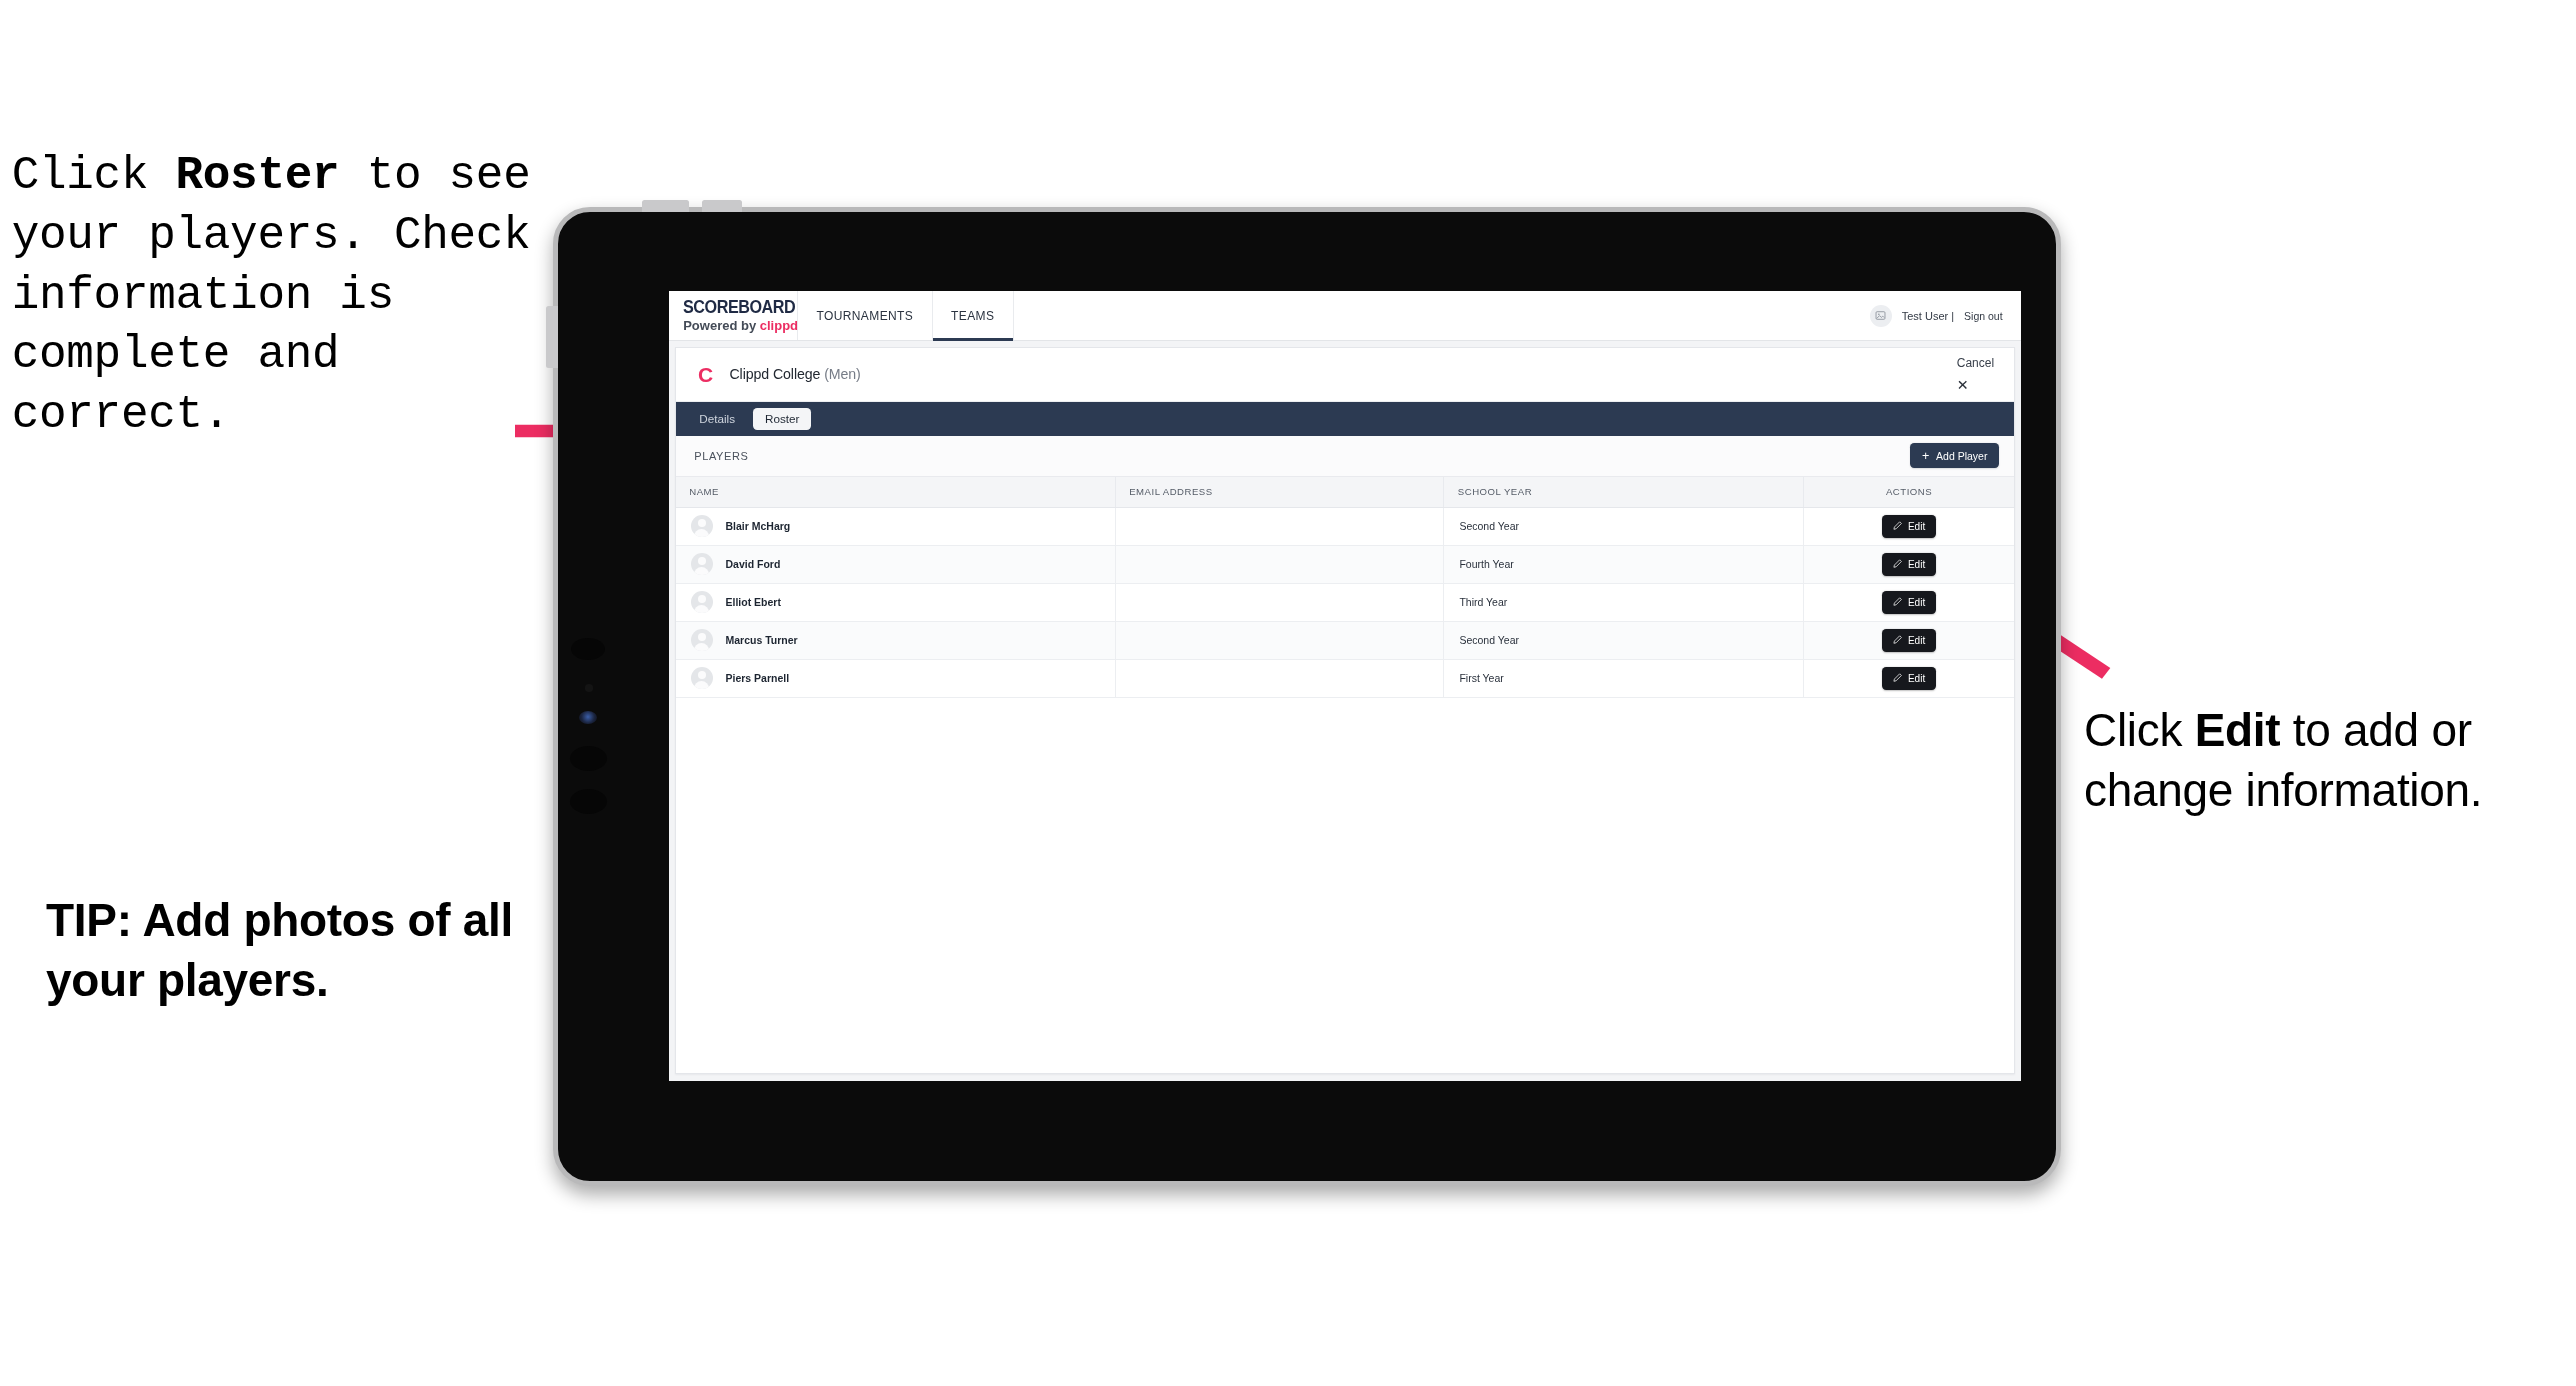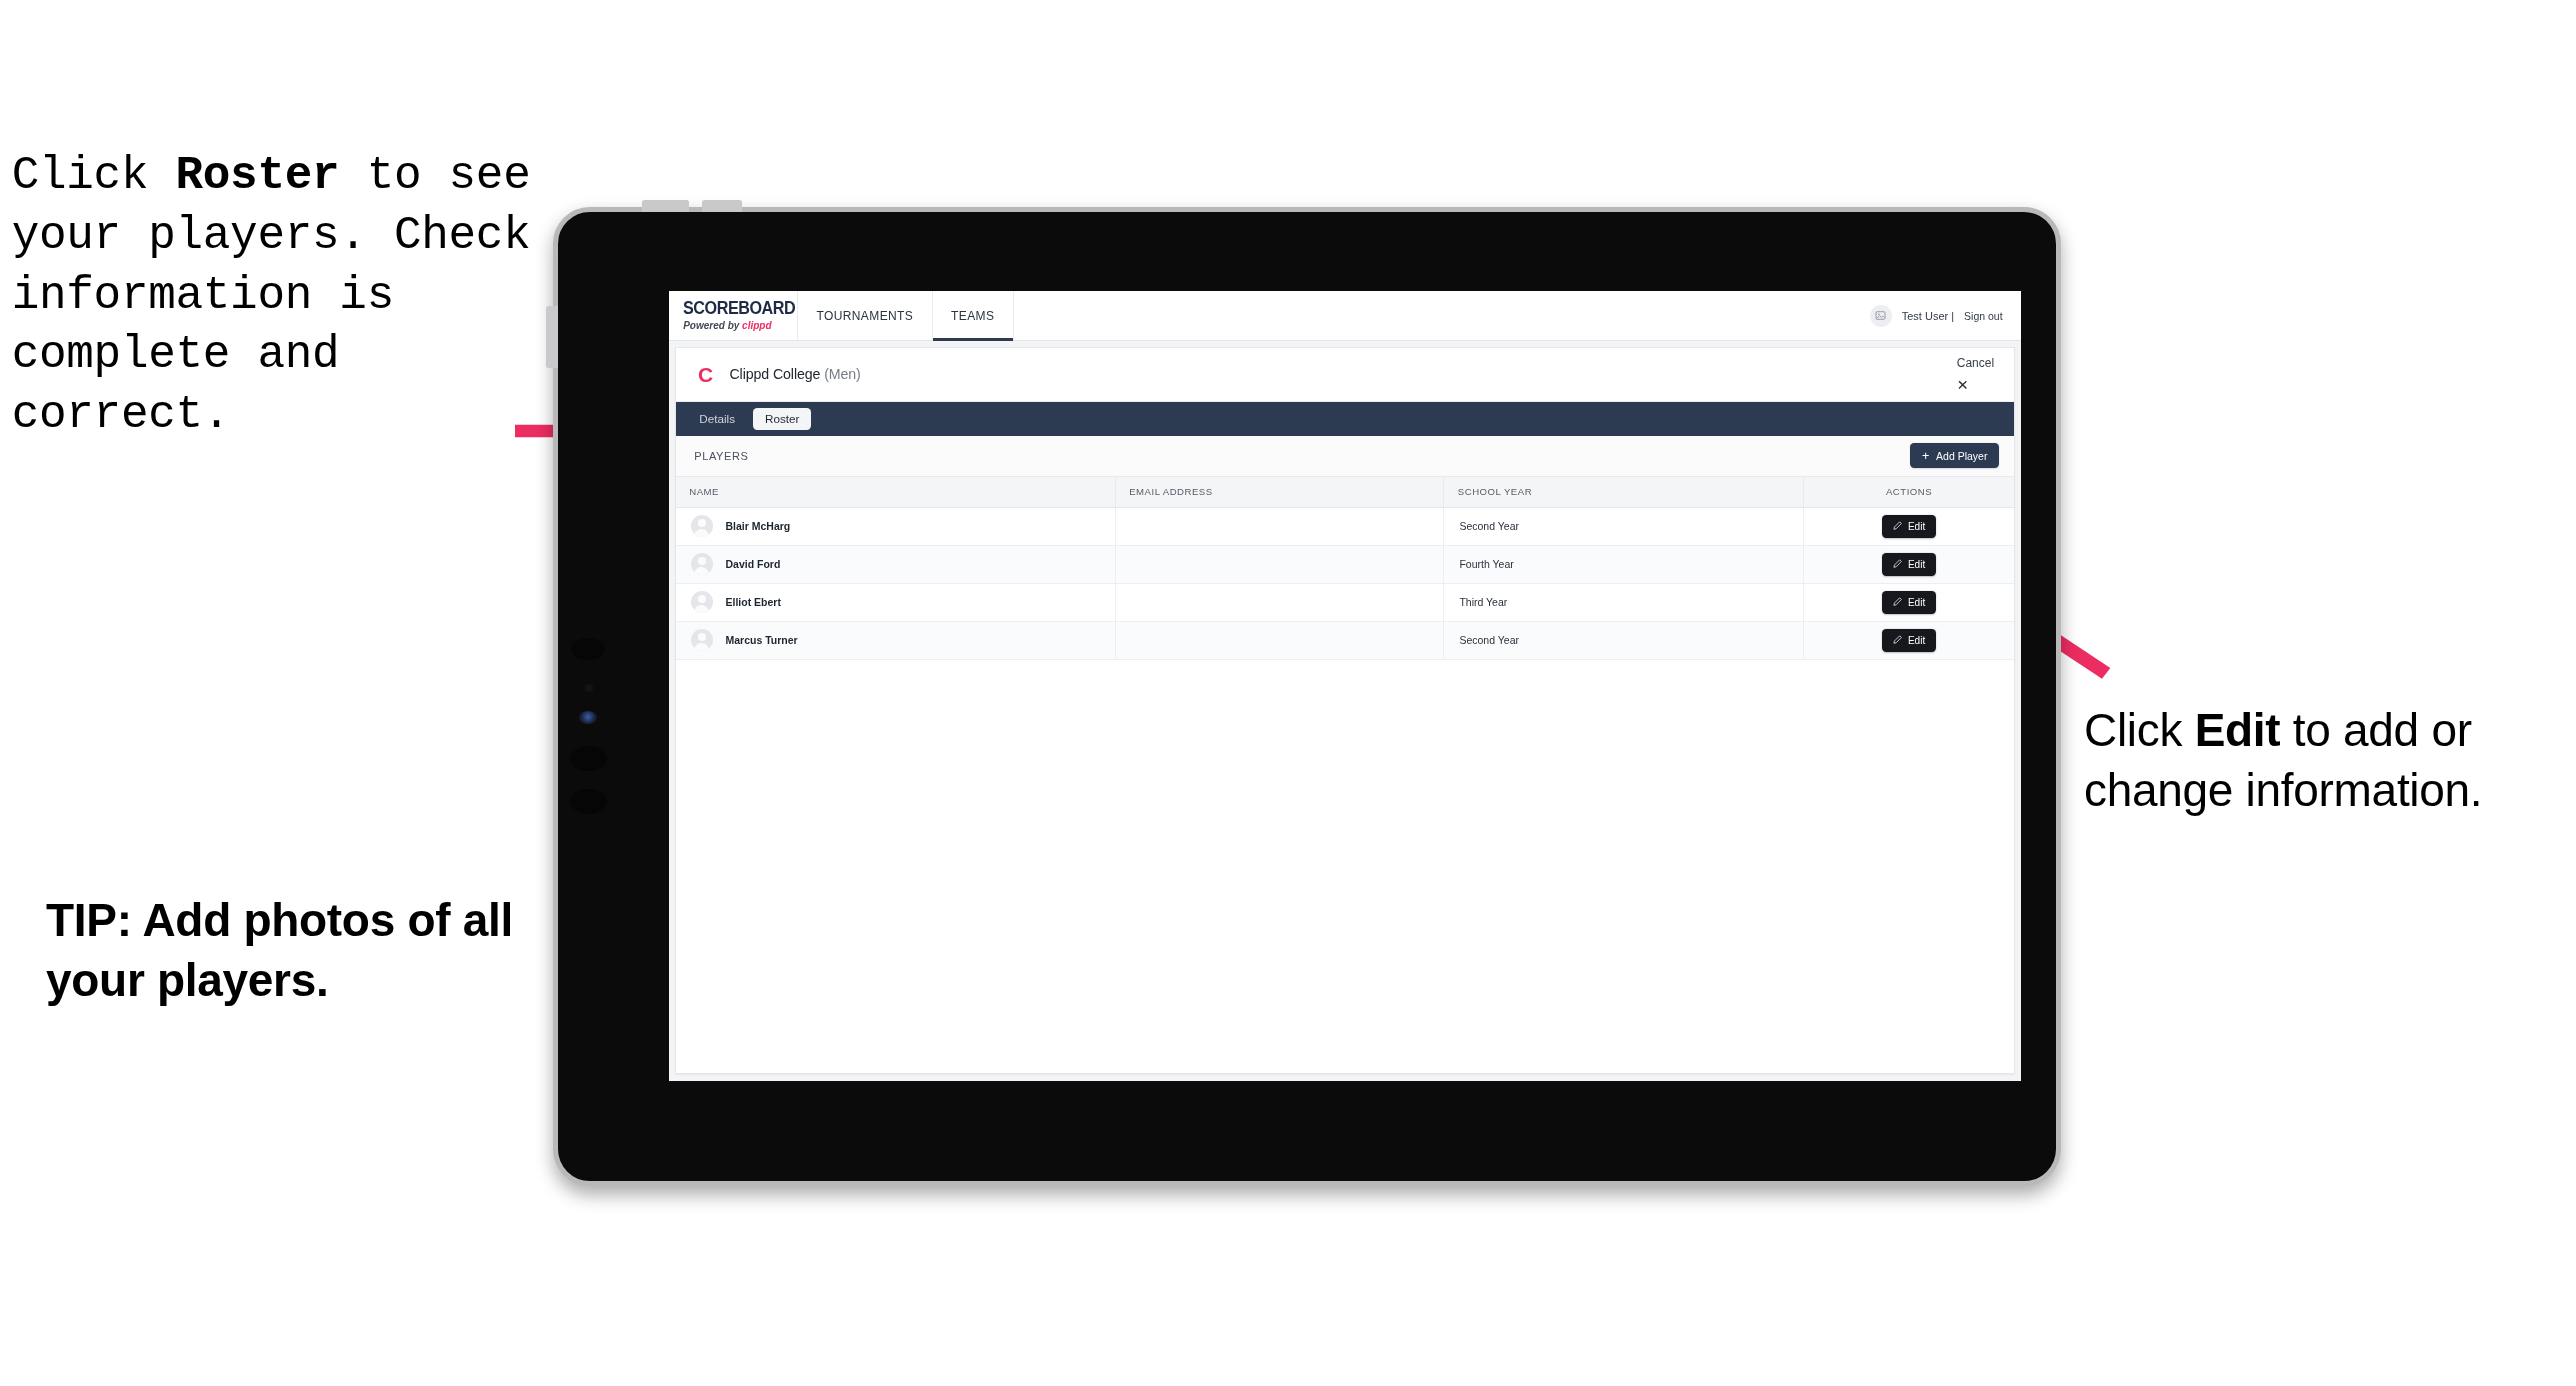--- a/index.html
+++ b/index.html
@@ -130,27 +130,26 @@
     font-family: "Liberation Sans", sans-serif;
     font-weight: 700;
     font-size: 17.6px;
     letter-spacing: -0.5px;
     color: #1f2a44;
     transform: scaleX(0.92);
     transform-origin: left center;
     line-height: 1;
   }
   #brand-sub {
-    font-size: 10px;
+    font-size: 13px;
     color: #444b57;
     margin-top: 2.5px;
     white-space: nowrap;
     line-height: 1;
     font-weight: 600;
-    font-style: italic;
   }
   #brand-sub .pink { color: #ec2d62; font-weight: 700; }
 
   .navtab {
     display: flex; align-items: center;
     padding: 0 18.4px;
     font-size: 12px;
     color: #2b3340;
     letter-spacing: 0.4px;
     border-right: 0.8px solid #e9ebee;
@@ -525,20 +524,36 @@
                 </td>
                 <td><span class="year-text"></span></td>
                 <td><span class="year-text">Second Year</span></td>
                 <td><button class="edit-btn">
                     <span><svg width="9.2" height="9.2" viewBox="0 0 16 16" aria-hidden="true">
                         <path d="M11.6 1.4 L14.6 4.4 L5.4 13.6 L1.6 14.4 L2.4 10.6 Z" fill="none" stroke="#ffffff" stroke-width="1.3" stroke-linejoin="round"></path>
                       </svg></span>
                     <span>Edit</span>
                   </button></td>
               </tr>
+              <tr>
+                <td>
+                  <div class="name-cell">
+                    <div class="avatar"></div>
+                    <span class="name-text">Piers Parnell</span>
+                  </div>
+                </td>
+                <td><span class="year-text"></span></td>
+                <td><span class="year-text">First Year</span></td>
+                <td><button class="edit-btn">
+                    <span><svg width="9.2" height="9.2" viewBox="0 0 16 16" aria-hidden="true">
+                        <path d="M11.6 1.4 L14.6 4.4 L5.4 13.6 L1.6 14.4 L2.4 10.6 Z" fill="none" stroke="#ffffff" stroke-width="1.3" stroke-linejoin="round"></path>
+                      </svg></span>
+                    <span>Edit</span>
+                  </button></td>
+              </tr>
             </tbody>
         </table>
         <div id="table-filler"></div>
 
       </div>
     </div>
   </div>
 </div>
 
 

